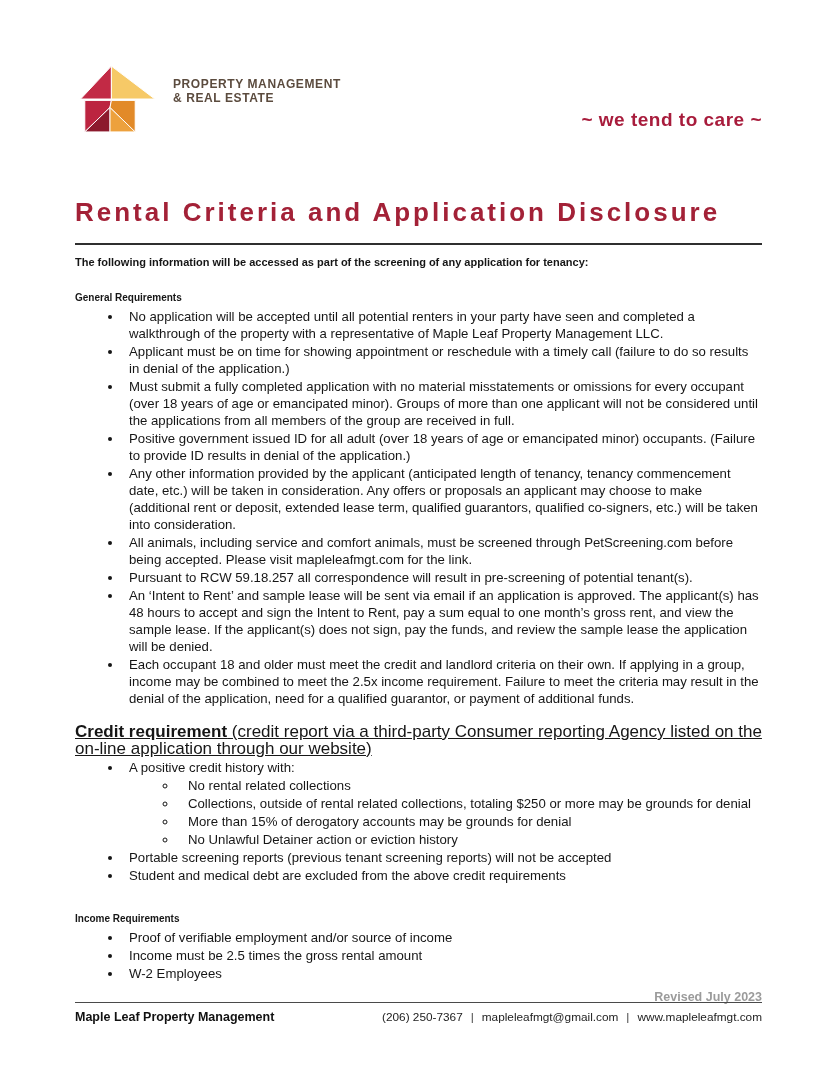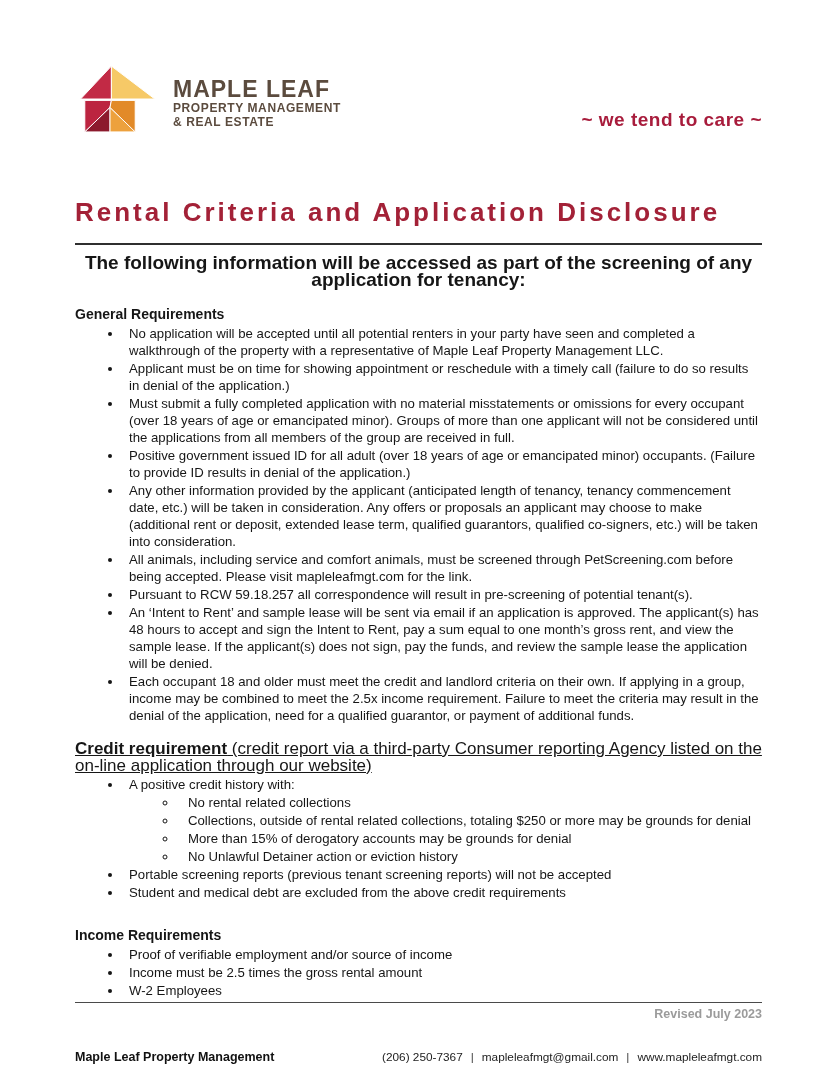--- a/index.html
+++ b/index.html
@@ -31,39 +31,39 @@
     font-size:19px; font-weight:bold; color:#a81c3c;
     letter-spacing:0.5px; white-space:nowrap;
   }
   
   .title {
     margin:55px 0 16px 0;
     font-size:26px; font-weight:bold; color:#a32137;
     letter-spacing:3px; line-height:30px;
   }
   .rule { margin-top:10px; border-top:2px solid #2f2f2f; height:0; }
-  .intro { margin:9px 0 0 0; font-size:19px; font-weight:bold; line-height:17px;text-align:center; }
+  .intro { margin:9px 0 0 0; font-size:11px; font-weight:bold; line-height:17px; }
   
-  .sec-h { margin:18px 0 2px 0; font-size:14px; font-weight:bold; line-height:17px; }
+  .sec-h { margin:18px 0 2px 0; font-size:10px; font-weight:bold; line-height:17px; }
   .sec-h-mixed { margin:16px 0 2px 0; font-size:17px; line-height:17px;text-decoration:underline; }
   .sec-h-mixed .b { font-weight:bold; }
   ul { margin:0; padding:0; }
   li { font-size:13.2px; line-height:17px; padding-left:6px; margin:0 0 1px 0; }
   .l1 { list-style:disc outside; padding-left:48px; }
   .l2 { list-style:circle outside; padding-left:49px; margin-top:1px; }
   .l3 { list-style:square outside; padding-left:53px; margin-top:1px; }
   .l2 > li, .l3 > li { padding-left:10px; }
   .income-block .sec-h { margin-top:26px; }
   
   .revised { margin-top:8px; text-align:right; font-size:12.5px; color:#9b9b9b;font-weight:bold; }
   
   .footer { position:absolute; left:75px; right:73px; top:1002px; }
   .foot-rule { border-top:1.5px solid #4a4a4a; height:0; }
   .foot-row { display:flex; justify-content:space-between; align-items:baseline; margin-top:7px; }
-  .foot-company { font-size:12.5px; font-weight:bold; color:#111;margin-top:40px; }
+  .foot-company { font-size:12.5px; font-weight:bold; color:#111; }
   .foot-contact { font-size:11.8px; color:#222; white-space:nowrap; }
   .foot-contact .pipe { margin:0 8px; color:#444; }
 </style>
 </head>
 <body>
 
 <div class="page">
 
   <header class="letterhead">
     <div class="brand">
@@ -71,21 +71,20 @@
 
         <polygon points="52,3 8,50 52,50" fill="#c22a45" stroke="#ffffff" stroke-width="1.4"></polygon>
         <polygon points="52,3 52,50 114,50" fill="#f6c967" stroke="#ffffff" stroke-width="1.4"></polygon>
 
         <polygon points="50,62 52,52 14,52 14,97" fill="#bc2440" stroke="#ffffff" stroke-width="1.4"></polygon>
         <polygon points="50,62 14,97 50,97" fill="#8c1a2d" stroke="#ffffff" stroke-width="1.4"></polygon>
         <polygon points="50,62 50,97 86,97" fill="#eda13d" stroke="#ffffff" stroke-width="1.4"></polygon>
         <polygon points="50,62 52,52 86,52 86,97" fill="#e28a28" stroke="#ffffff" stroke-width="1.4"></polygon>
       </svg>
       <div class="brand-text">
-        <div class="brand-name">MAPLE LEAF</div>
         <div class="brand-sub">PROPERTY MANAGEMENT</div>
         <div class="brand-sub">&amp; REAL ESTATE</div>
       </div>
     </div>
     <div class="tagline">~ we tend to care ~</div>
   </header>
 
   <h1 class="title">Rental Criteria and Application Disclosure</h1>
   <div class="rule"></div>
   <p class="intro">The following information will be accessed as part of the screening of any application for tenancy:</p>

